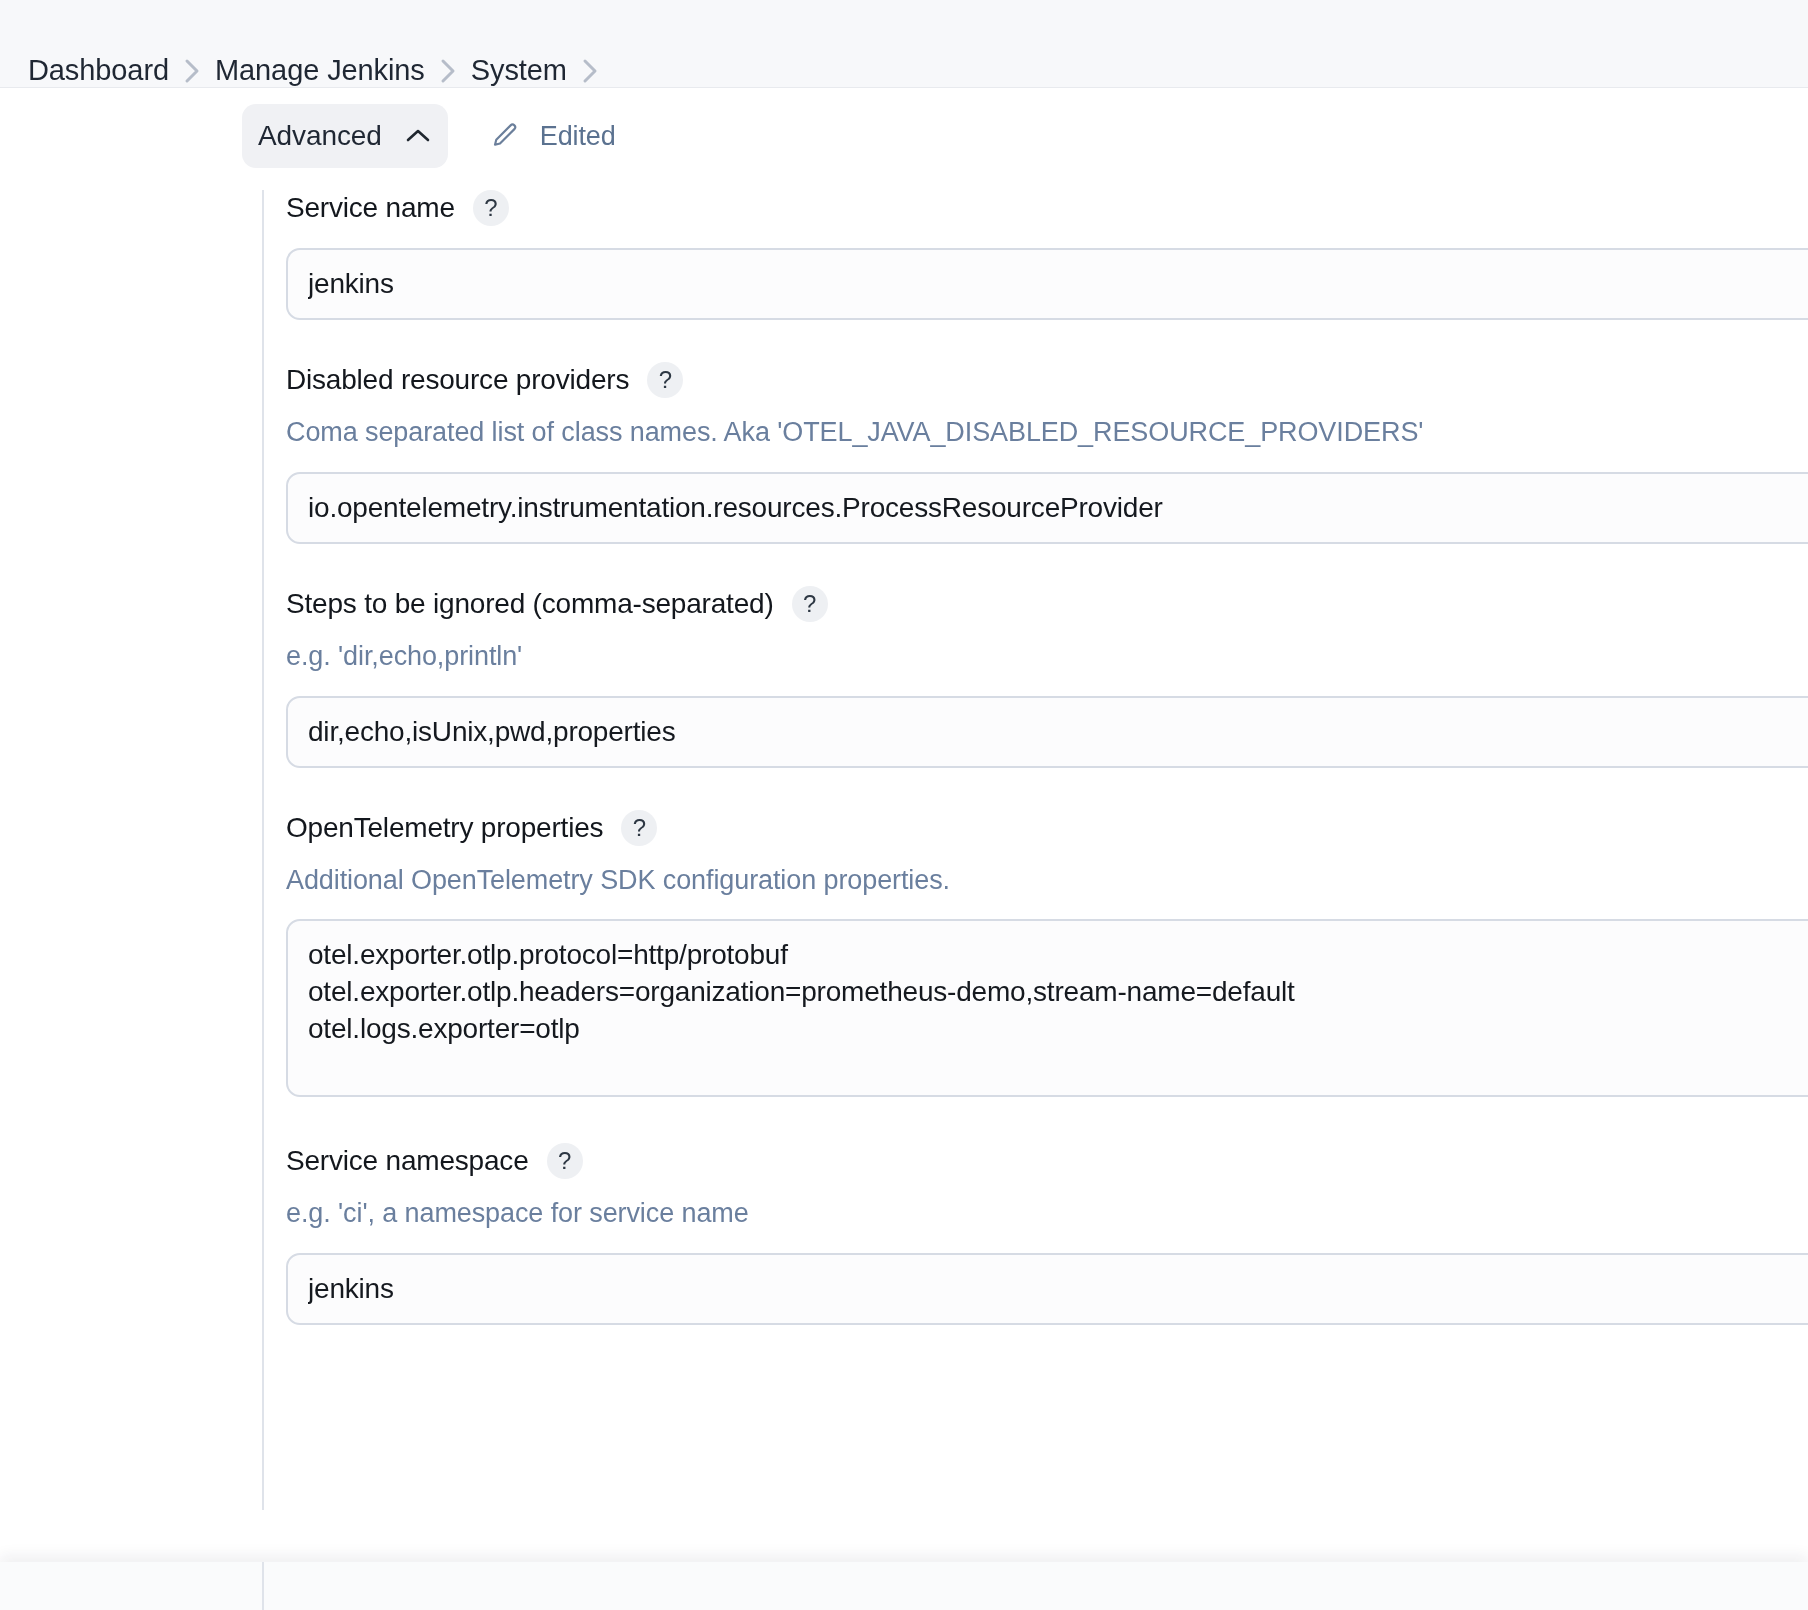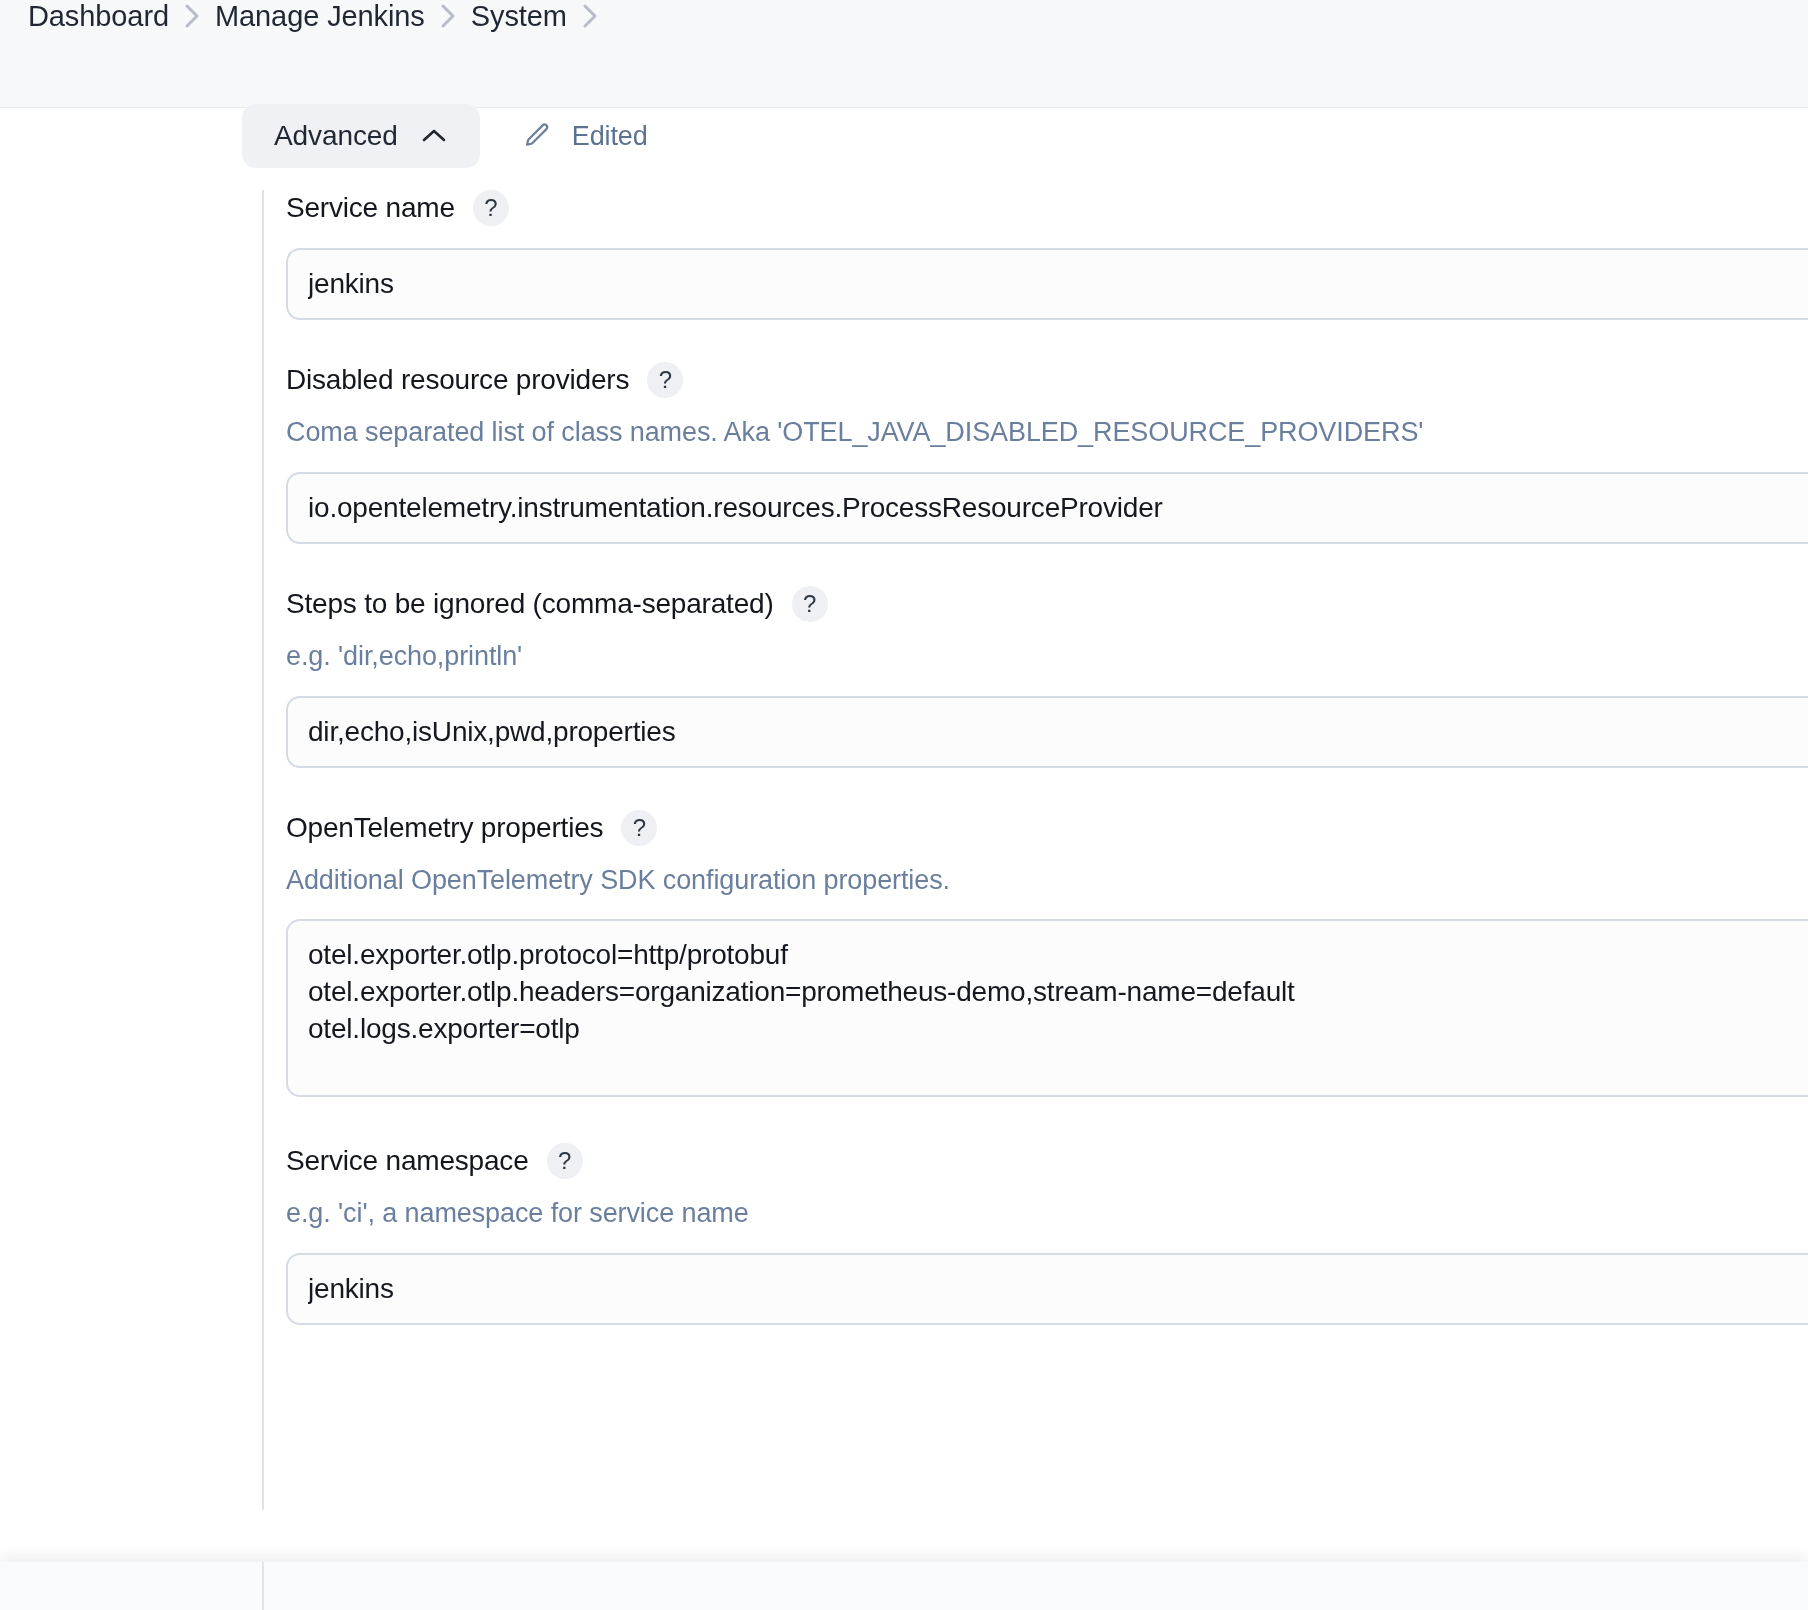--- a/index.html
+++ b/index.html
@@ -15,25 +15,25 @@
     color: #1f2937;
     position: relative;
   }
 
   
   .breadcrumb-bar {
     position: absolute;
     top: 0;
     left: 0;
     width: 1808px;
-    height: 108px;
+    height: 88px;
     background: #f7f8fa;
     border-bottom: 1px solid #e8eaee;
     display: flex;
-    align-items: flex-start;
+    align-items: flex-end;
     padding-left: 28px;
     box-sizing: border-box;
   }
   .crumb {
     font-size: 29px;
     color: #1f2733;
     letter-spacing: -0.1px;
     white-space: nowrap;
   }
   .crumb-sep {
@@ -53,21 +53,21 @@
     display: flex;
     align-items: center;
   }
   .advanced-btn {
     display: inline-flex;
     align-items: center;
     gap: 22px;
     background: #f0f1f4;
     border: none;
     border-radius: 14px;
-    padding: 16px 32px;
+    padding: 16px 16px;
     font-size: 28px;
     color: #1f2733;
     font-family: "Liberation Sans", sans-serif;
     cursor: pointer;
     letter-spacing: -0.1px;
   }
   .advanced-btn .chev { display: flex; align-items: center; color: #20272f; }
   .edited-wrap {
     display: inline-flex;
     align-items: center;

